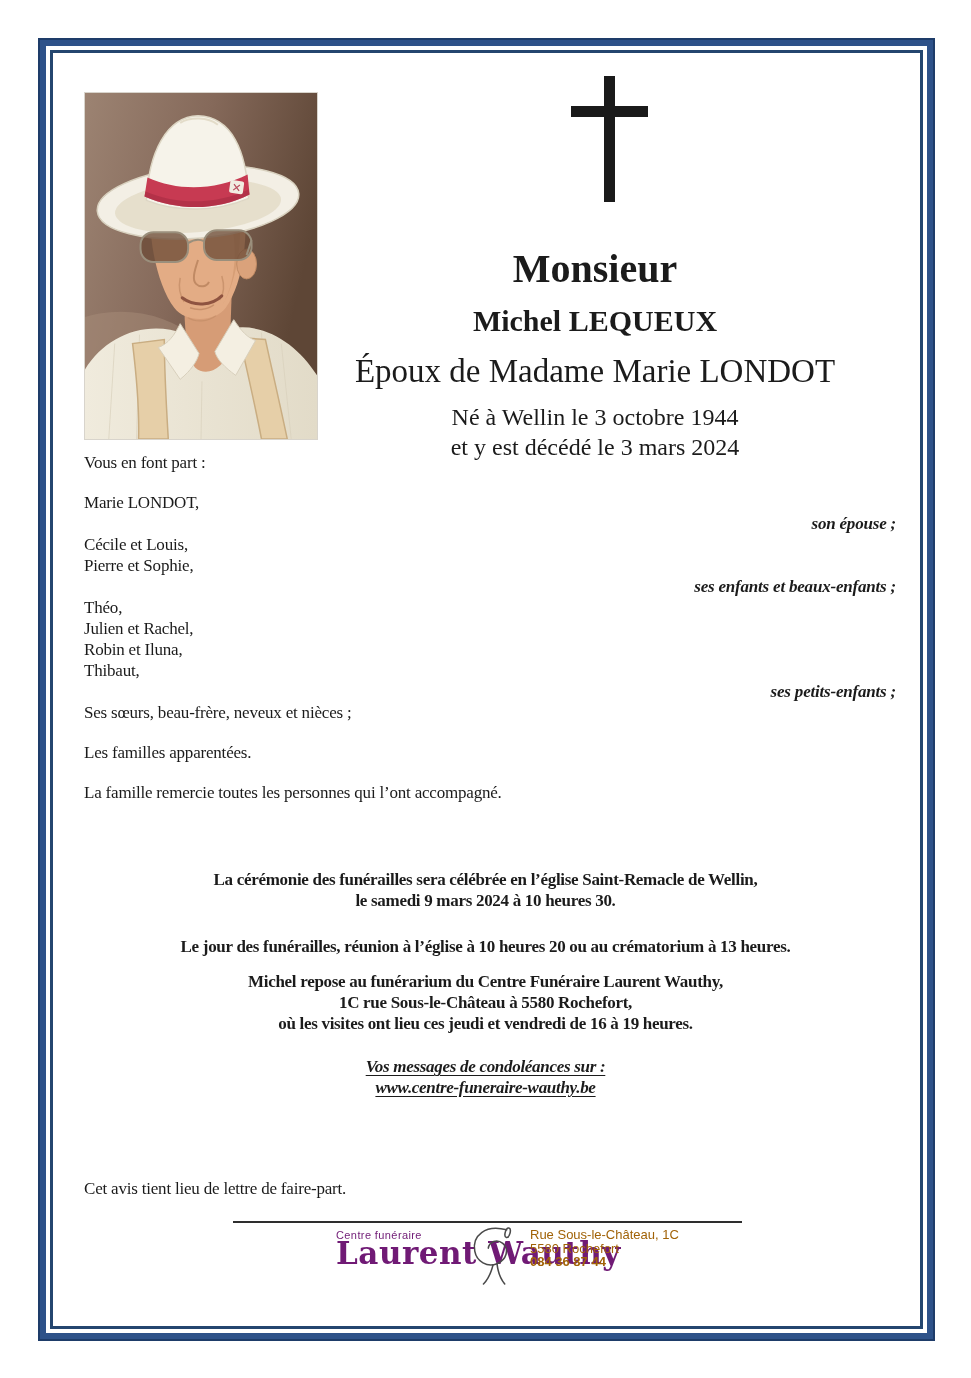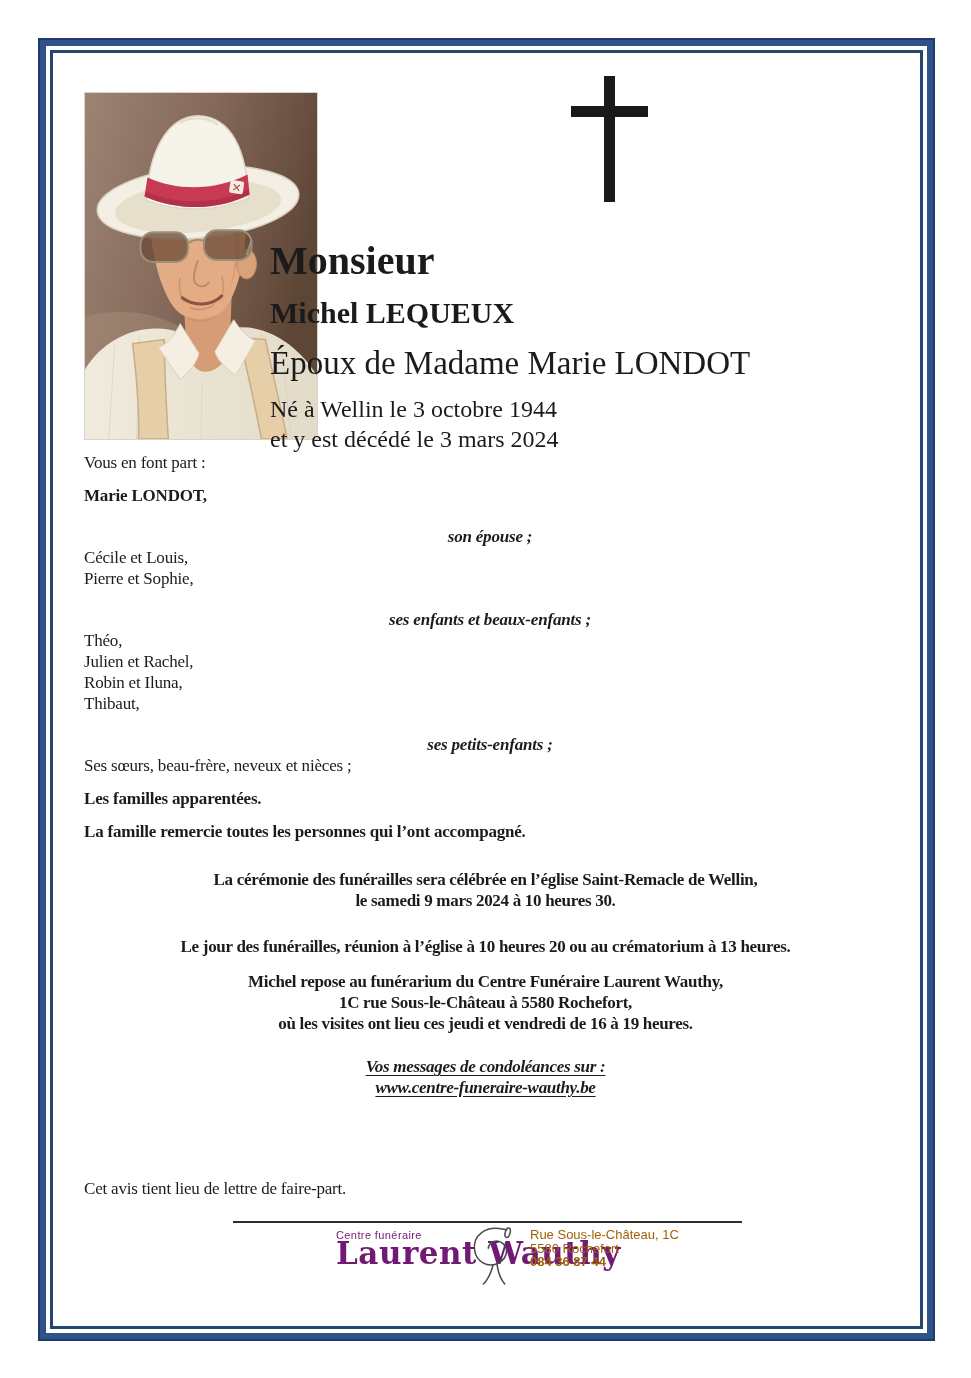--- a/index.html
+++ b/index.html
@@ -20,32 +20,32 @@
   .frame-mid{position:absolute;inset:0;border:6px solid var(--frame_blue);}
   .frame-inner{position:absolute;inset:4px;border:3px solid var(--frame_inner);}
   
   .photo{position:absolute;left:84px;top:92px;width:234px;height:348px;
     border:1px solid #d8d4cc;box-sizing:border-box;display:block;}
   
   .cross{position:absolute;left:565px;top:76px;width:86px;height:126px;}
   .cross-v{position:absolute;left:39px;top:0;width:11px;height:126px;background:#1a1a1a;}
   .cross-h{position:absolute;left:6px;top:30px;width:77px;height:11px;background:#1a1a1a;}
   
-  .title-block{position:absolute;left:270px;top:236px;width:650px;}
+  .title-block{position:absolute;left:270px;top:244px;width:650px;text-align:center;}
   .t-salutation{font-size:40px;font-weight:bold;line-height:50px;}
   .t-name{font-size:30px;font-weight:bold;line-height:54px;}
   .t-epoux{font-size:33px;line-height:46px;}
   .t-birth{font-size:24px;line-height:30px;margin-top:8px;}
   .t-death{font-size:24px;line-height:30px;}
   
   .family{position:absolute;left:84px;top:452px;width:812px;
     font-size:17px;letter-spacing:-0.2px;line-height:21px;}
   .f-line{text-align:left;}
-  .f-rel{text-align:center;font-weight:bold;font-style:italic;margin-top:20px;}
-  .mt{margin-top:12px;font-weight:bold;}
+  .f-rel{text-align:right;font-weight:bold;font-style:italic;}
+  .mt{margin-top:19px;}
   
   .service{position:absolute;left:45px;top:869px;width:881px;text-align:center;
     font-weight:bold;font-size:17px;letter-spacing:-0.3px;line-height:21px;}
   .service p{margin:0;}
   .m18{margin-top:18px !important;}
   .m25{margin-top:25px !important;}
   .m14{margin-top:14px !important;}
   .m22{margin-top:22px !important;}
   .u{text-decoration:underline;text-underline-offset:3px;font-style:italic;}
   .link{cursor:pointer;}

